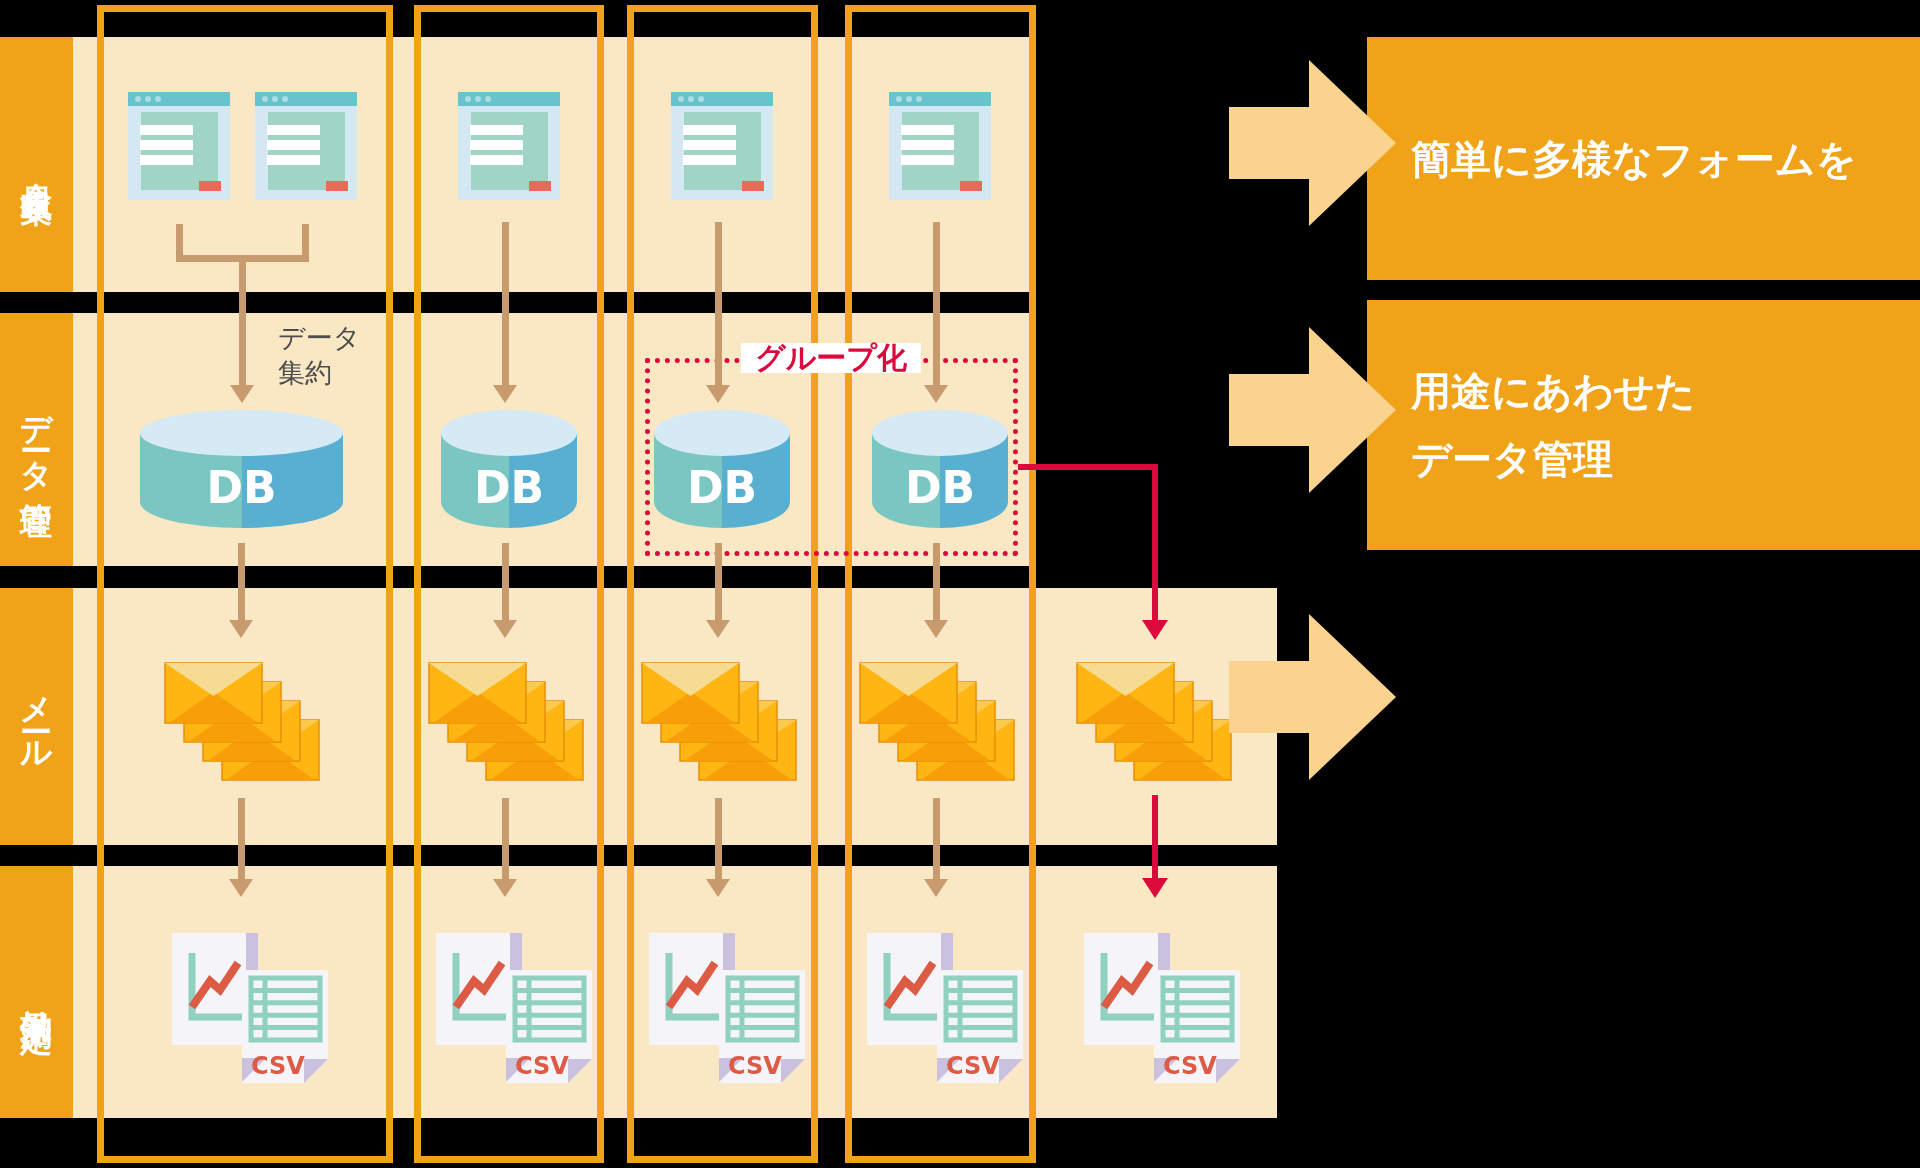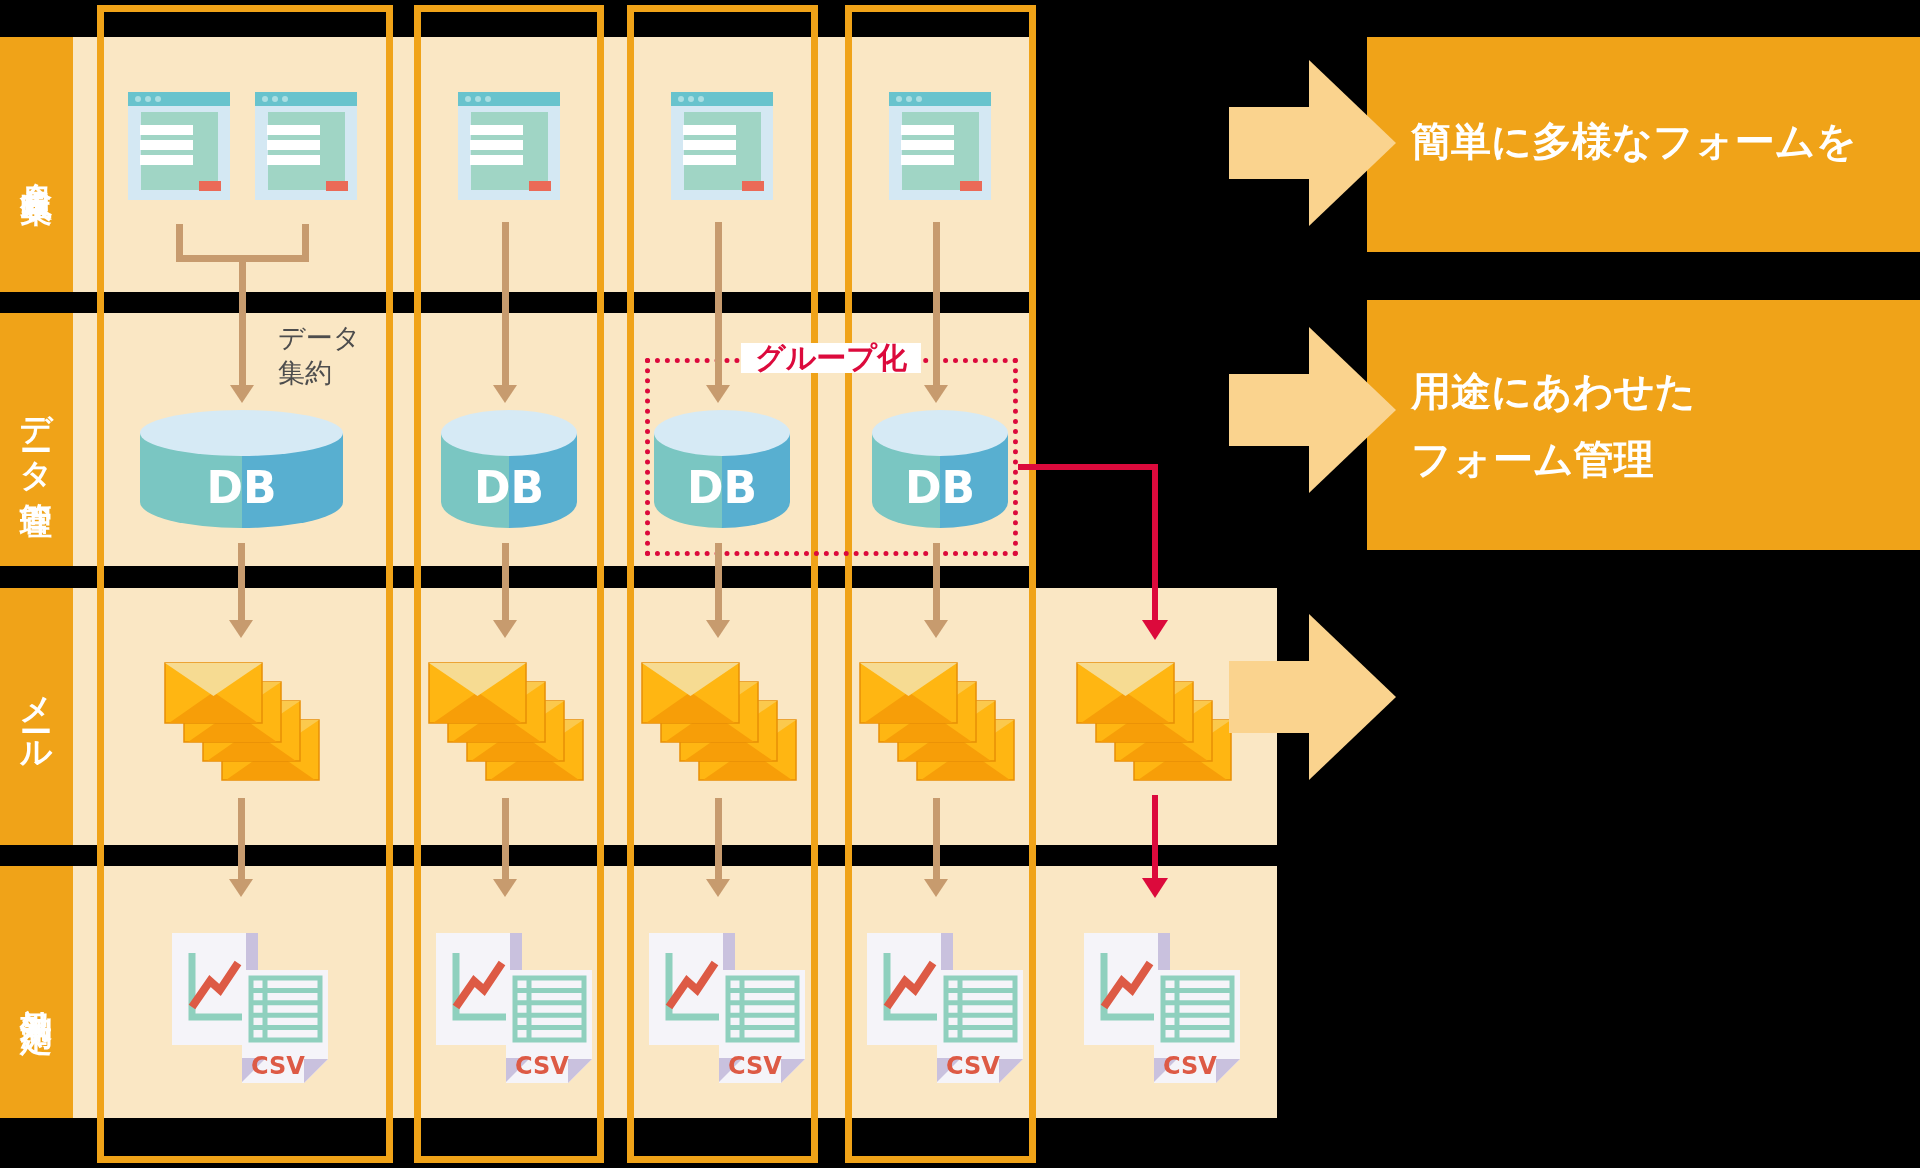--- a/index.html
+++ b/index.html
@@ -258,26 +258,26 @@
   <svg class="icon" style="left:649px;top:933px;" width="156" height="150">
       <use href="#csv-doc"></use>
     </svg>
   <svg class="icon" style="left:867px;top:933px;" width="156" height="150">
       <use href="#csv-doc"></use>
     </svg>
   <svg class="icon" style="left:1084px;top:933px;" width="156" height="150">
       <use href="#csv-doc"></use>
     </svg>
 
-  <div class="fbox" style="top:37px;height:215px;font-family:Liberation Mono, monospace;">
+  <div class="fbox" style="top:37px;height:243px;">
     <span>簡単に多様なフォームを</span>
   </div>
   <div class="fbox" style="top:300px;height:250px;">
     <span>用途にあわせた
-フォーム管理</span>
+データ管理</span>
   </div>
 
   <div class="ftail" style="left:1229px;top:107px;height:72px;"></div>
   <div class="fhead" style="left:1309px;top:60px;"></div>
   <div class="ftail" style="left:1229px;top:374px;height:72px;"></div>
   <div class="fhead" style="left:1309px;top:327px;"></div>
   <div class="ftail" style="left:1229px;top:661px;height:72px;"></div>
   <div class="fhead" style="left:1309px;top:614px;"></div>
 
 </div>

